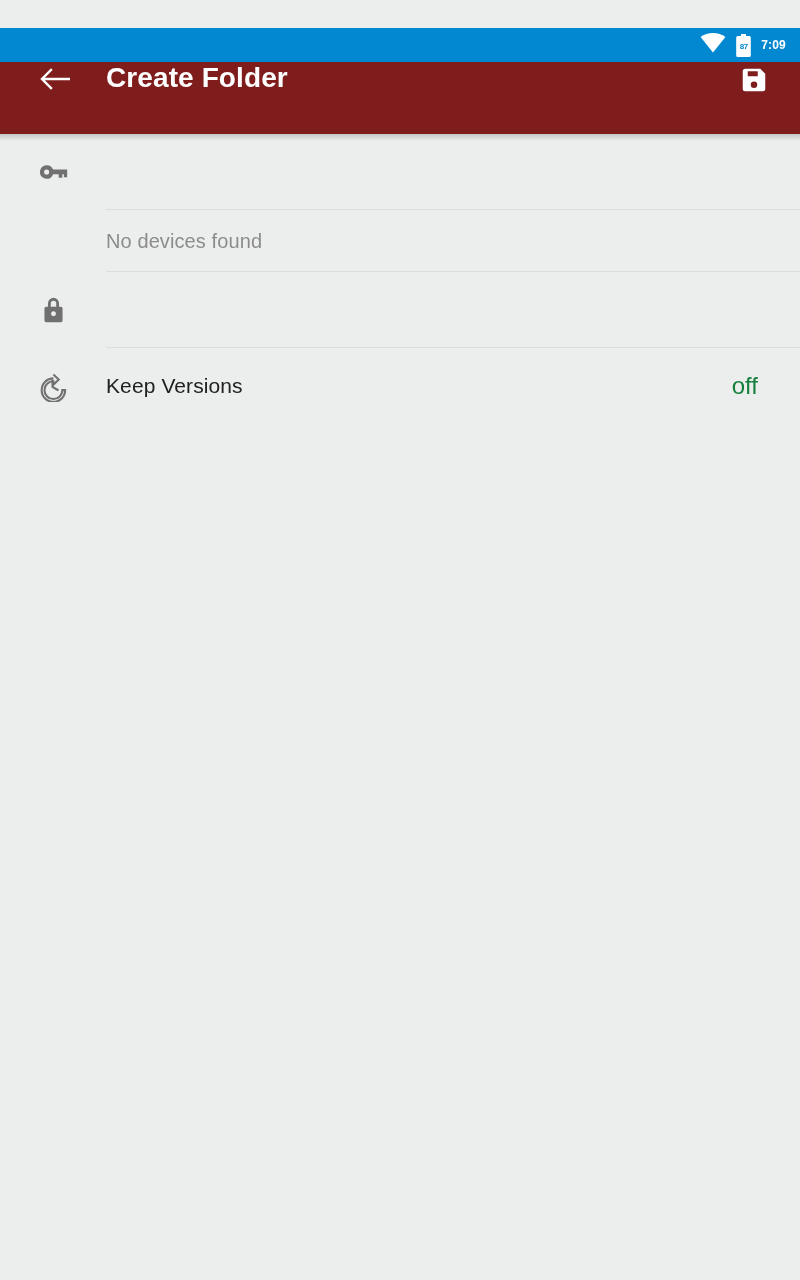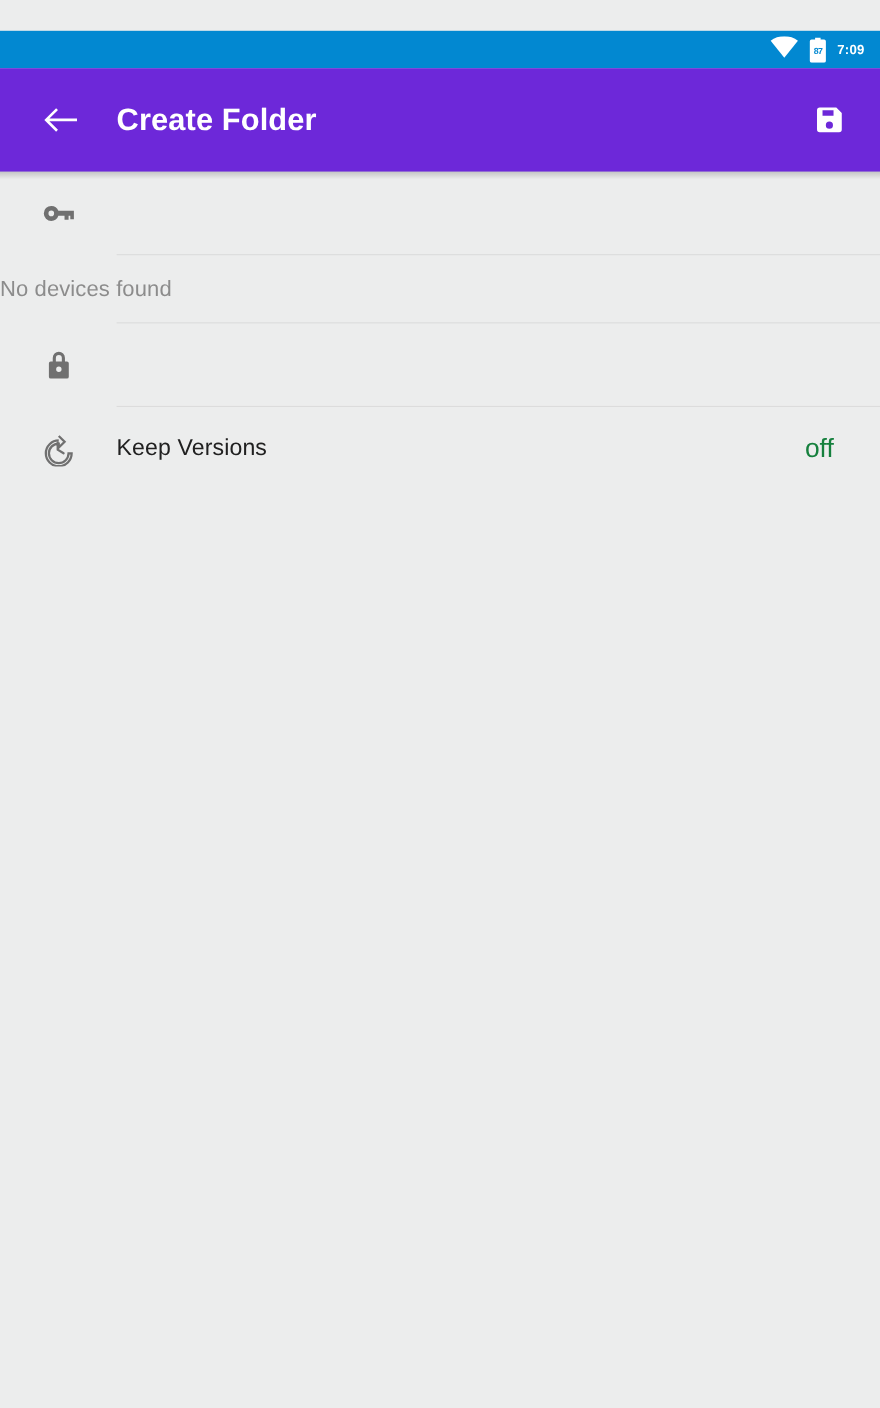--- a/index.html
+++ b/index.html
@@ -26,23 +26,23 @@
     font-size:8px; color:#0288d1; font-weight:bold;
     letter-spacing:-0.5px; padding-top:3px;
   }
   .clock{
     color:#ffffff; font-size:12px; font-weight:bold;
     letter-spacing:0.2px; line-height:1;
   }
 
   
   .app-bar{
-    height:94px; width:100%;
-    background:#6d28d9;
-    display:flex; align-items:center;
+    height:72px; width:100%;
+    background:#7f1d1d;
+    display:flex; 
     padding:0 22px 0 38px;
     position:relative;
   }
   .app-bar::after{
     content:""; position:absolute; left:0; right:0; top:100%;
     height:7px;
     background:linear-gradient(to bottom, rgba(0,0,0,0.17), rgba(0,0,0,0));
   }
   .back-btn{
     width:34px; height:34px;
@@ -86,20 +86,21 @@
     font-size:24px; color:#15803d; padding-right:22px;
   }
   .divider{
     position:absolute; left:106px; right:0; bottom:0;
     height:1px; background:#dcdcdc;
   }
   .subrow{
     position:relative;
     display:flex; align-items:center;
     min-height:62px;
+    padding-left:106px;
   }
   .subrow-text{
     font-size:20px; color:#8c8c8c; letter-spacing:0.1px;
   }
 
   
   .toggle{
     position:relative; width:56px; height:26px;
     margin-right:42px; cursor:pointer; flex:0 0 auto;
   }

